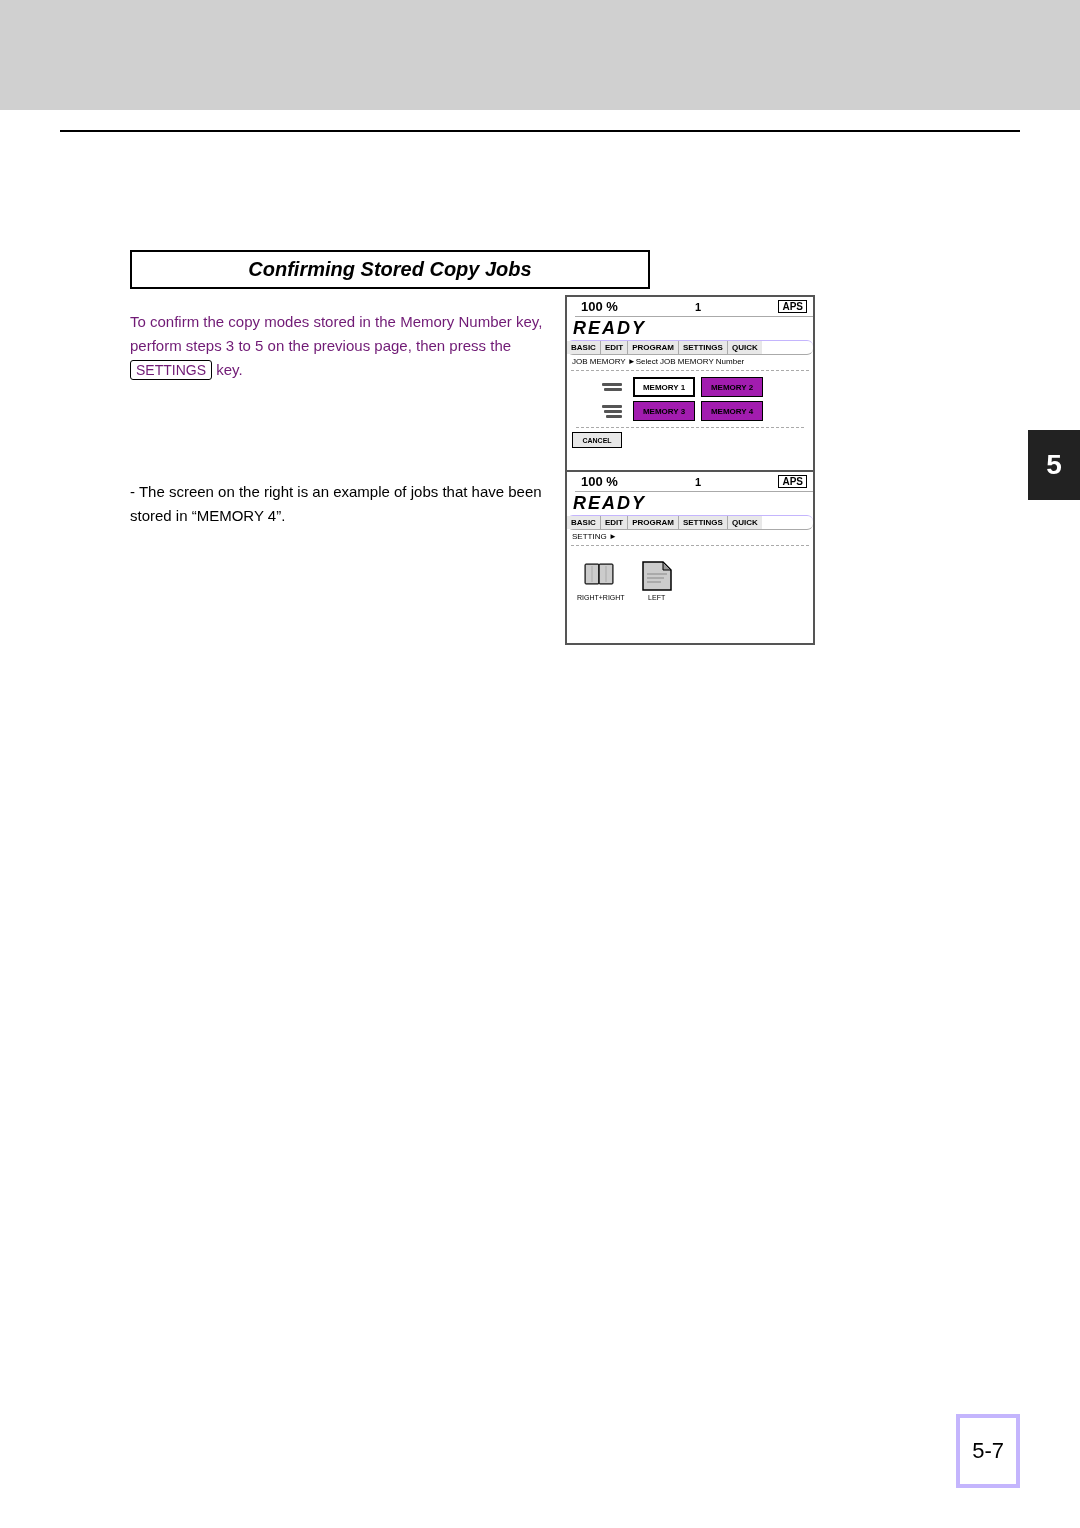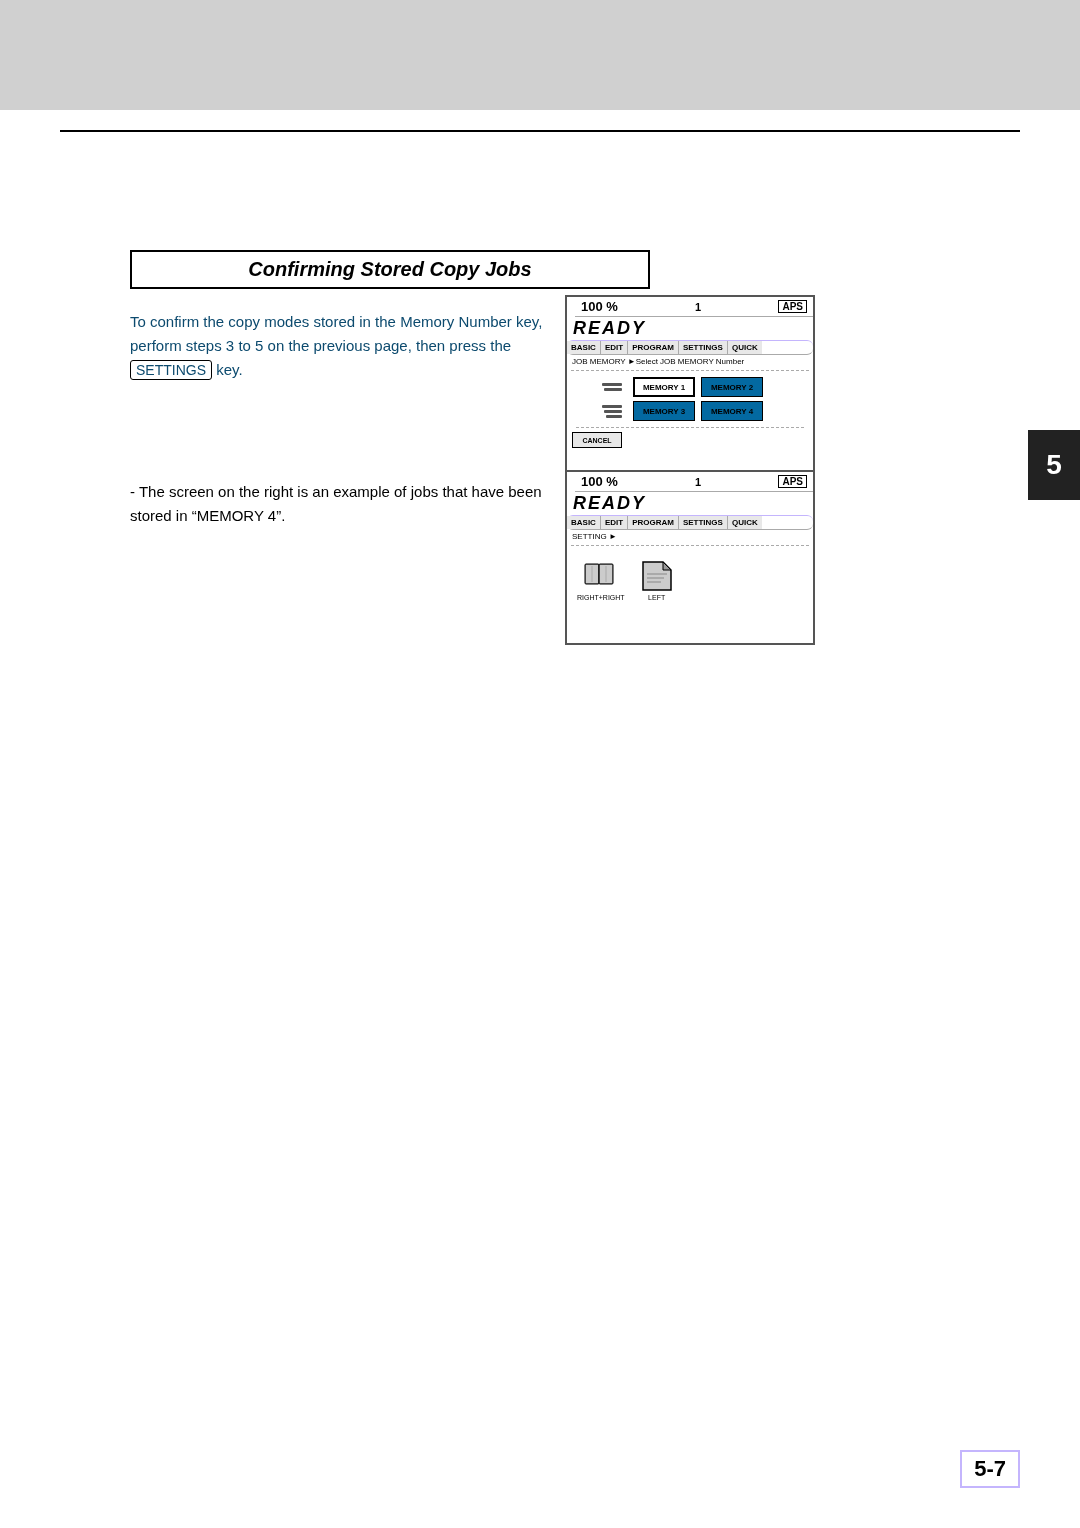--- a/index.html
+++ b/index.html
@@ -37,23 +37,23 @@
       font-size: 28px;
       font-weight: bold;
     }
 
     
     .page-number {
       position: absolute;
       bottom: 40px;
       right: 60px;
       font-size: 22px;
-      font-weight: bold;
-      border: 2px solid #c4b5fd;
-      padding: 4px 12px;
+      font-weight: normal;
+      border: 4px solid #c4b5fd;
+      padding: 20px 12px;
     }
 
     
     .top-rule {
       position: absolute;
       top: 130px;
       left: 60px;
       right: 60px;
       height: 2px;
       background: #000;
@@ -77,21 +77,21 @@
     }
 
     
     .body-text {
       position: absolute;
       top: 310px;
       left: 130px;
       width: 420px;
       font-size: 15px;
       line-height: 1.6;
-      color: #0c4a6e;
+      color: #701a75;
     }
     .body-text .settings-key {
       border: 1.5px solid #000;
       border-radius: 3px;
       padding: 1px 5px;
       font-family: Arial, sans-serif;
       font-size: 14px;
     }
 
     
@@ -195,21 +195,21 @@
     }
     .memory-btn {
       width: 62px;
       height: 20px;
       border: 1.5px solid #000;
       font-size: 8px;
       font-weight: bold;
       display: flex;
       align-items: center;
       justify-content: center;
-      background: #0369a1;
+      background: #a21caf;
     }
     .memory-btn.active {
       background: #fff;
       border-width: 2px;
     }
     .cancel-btn {
       width: 50px;
       height: 16px;
       border: 1.5px solid #000;
       font-size: 7px;

